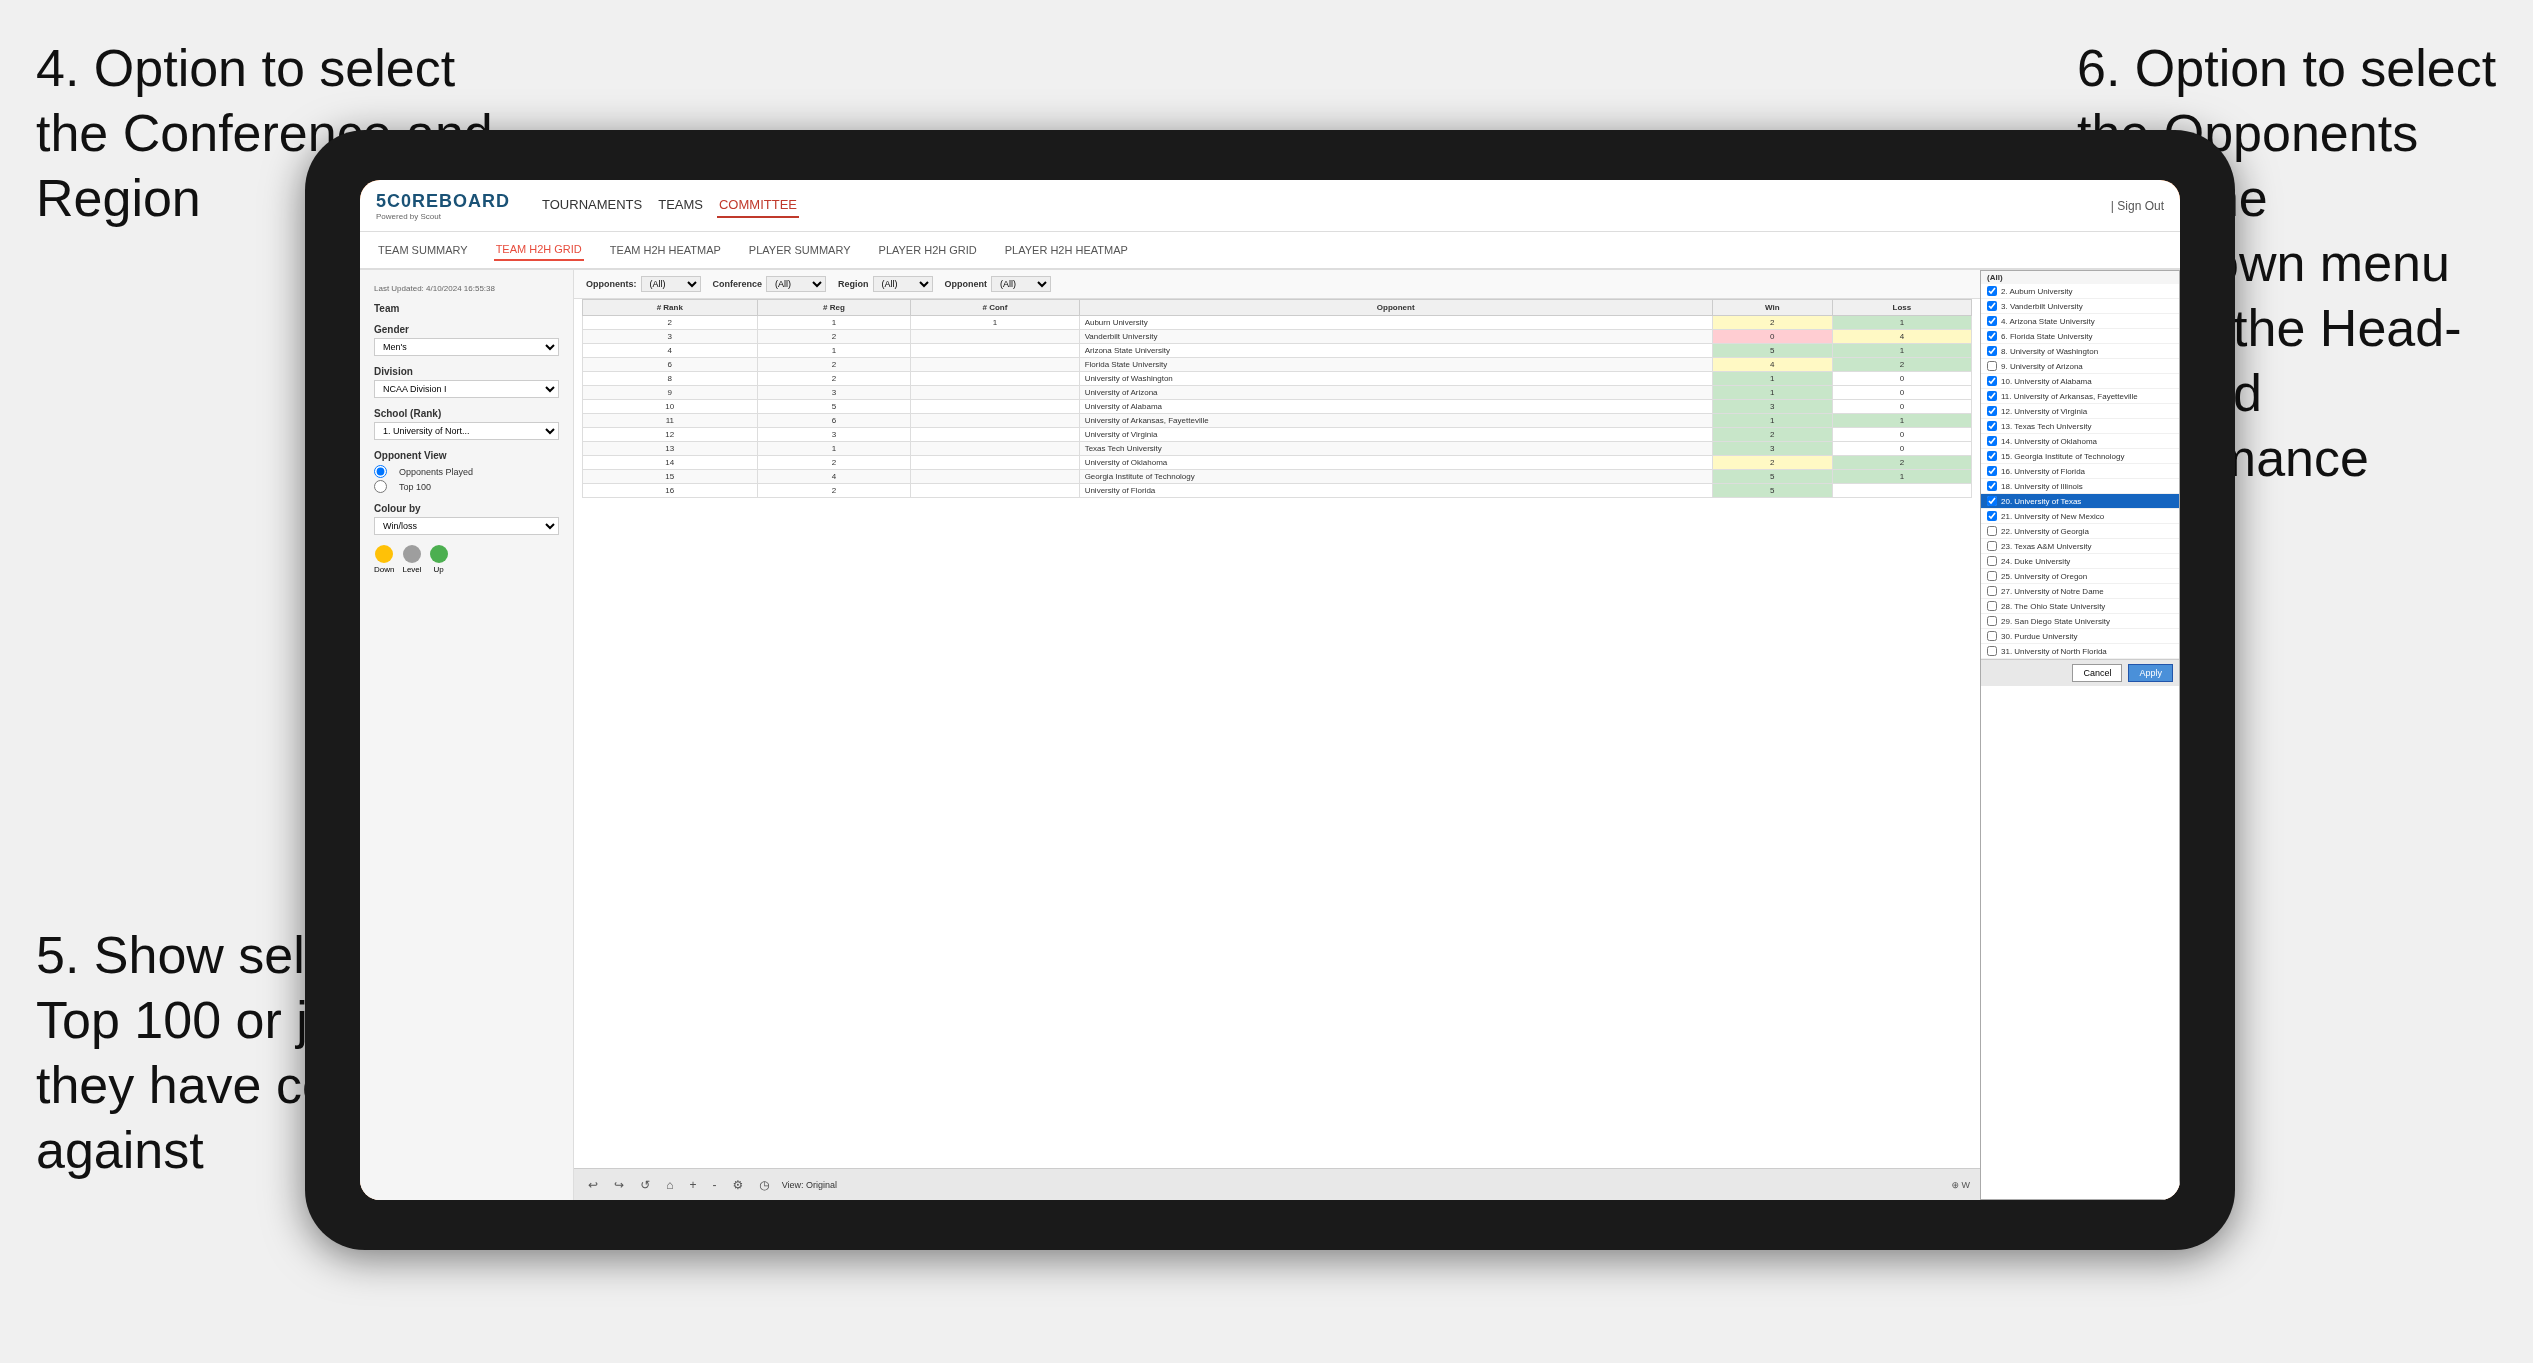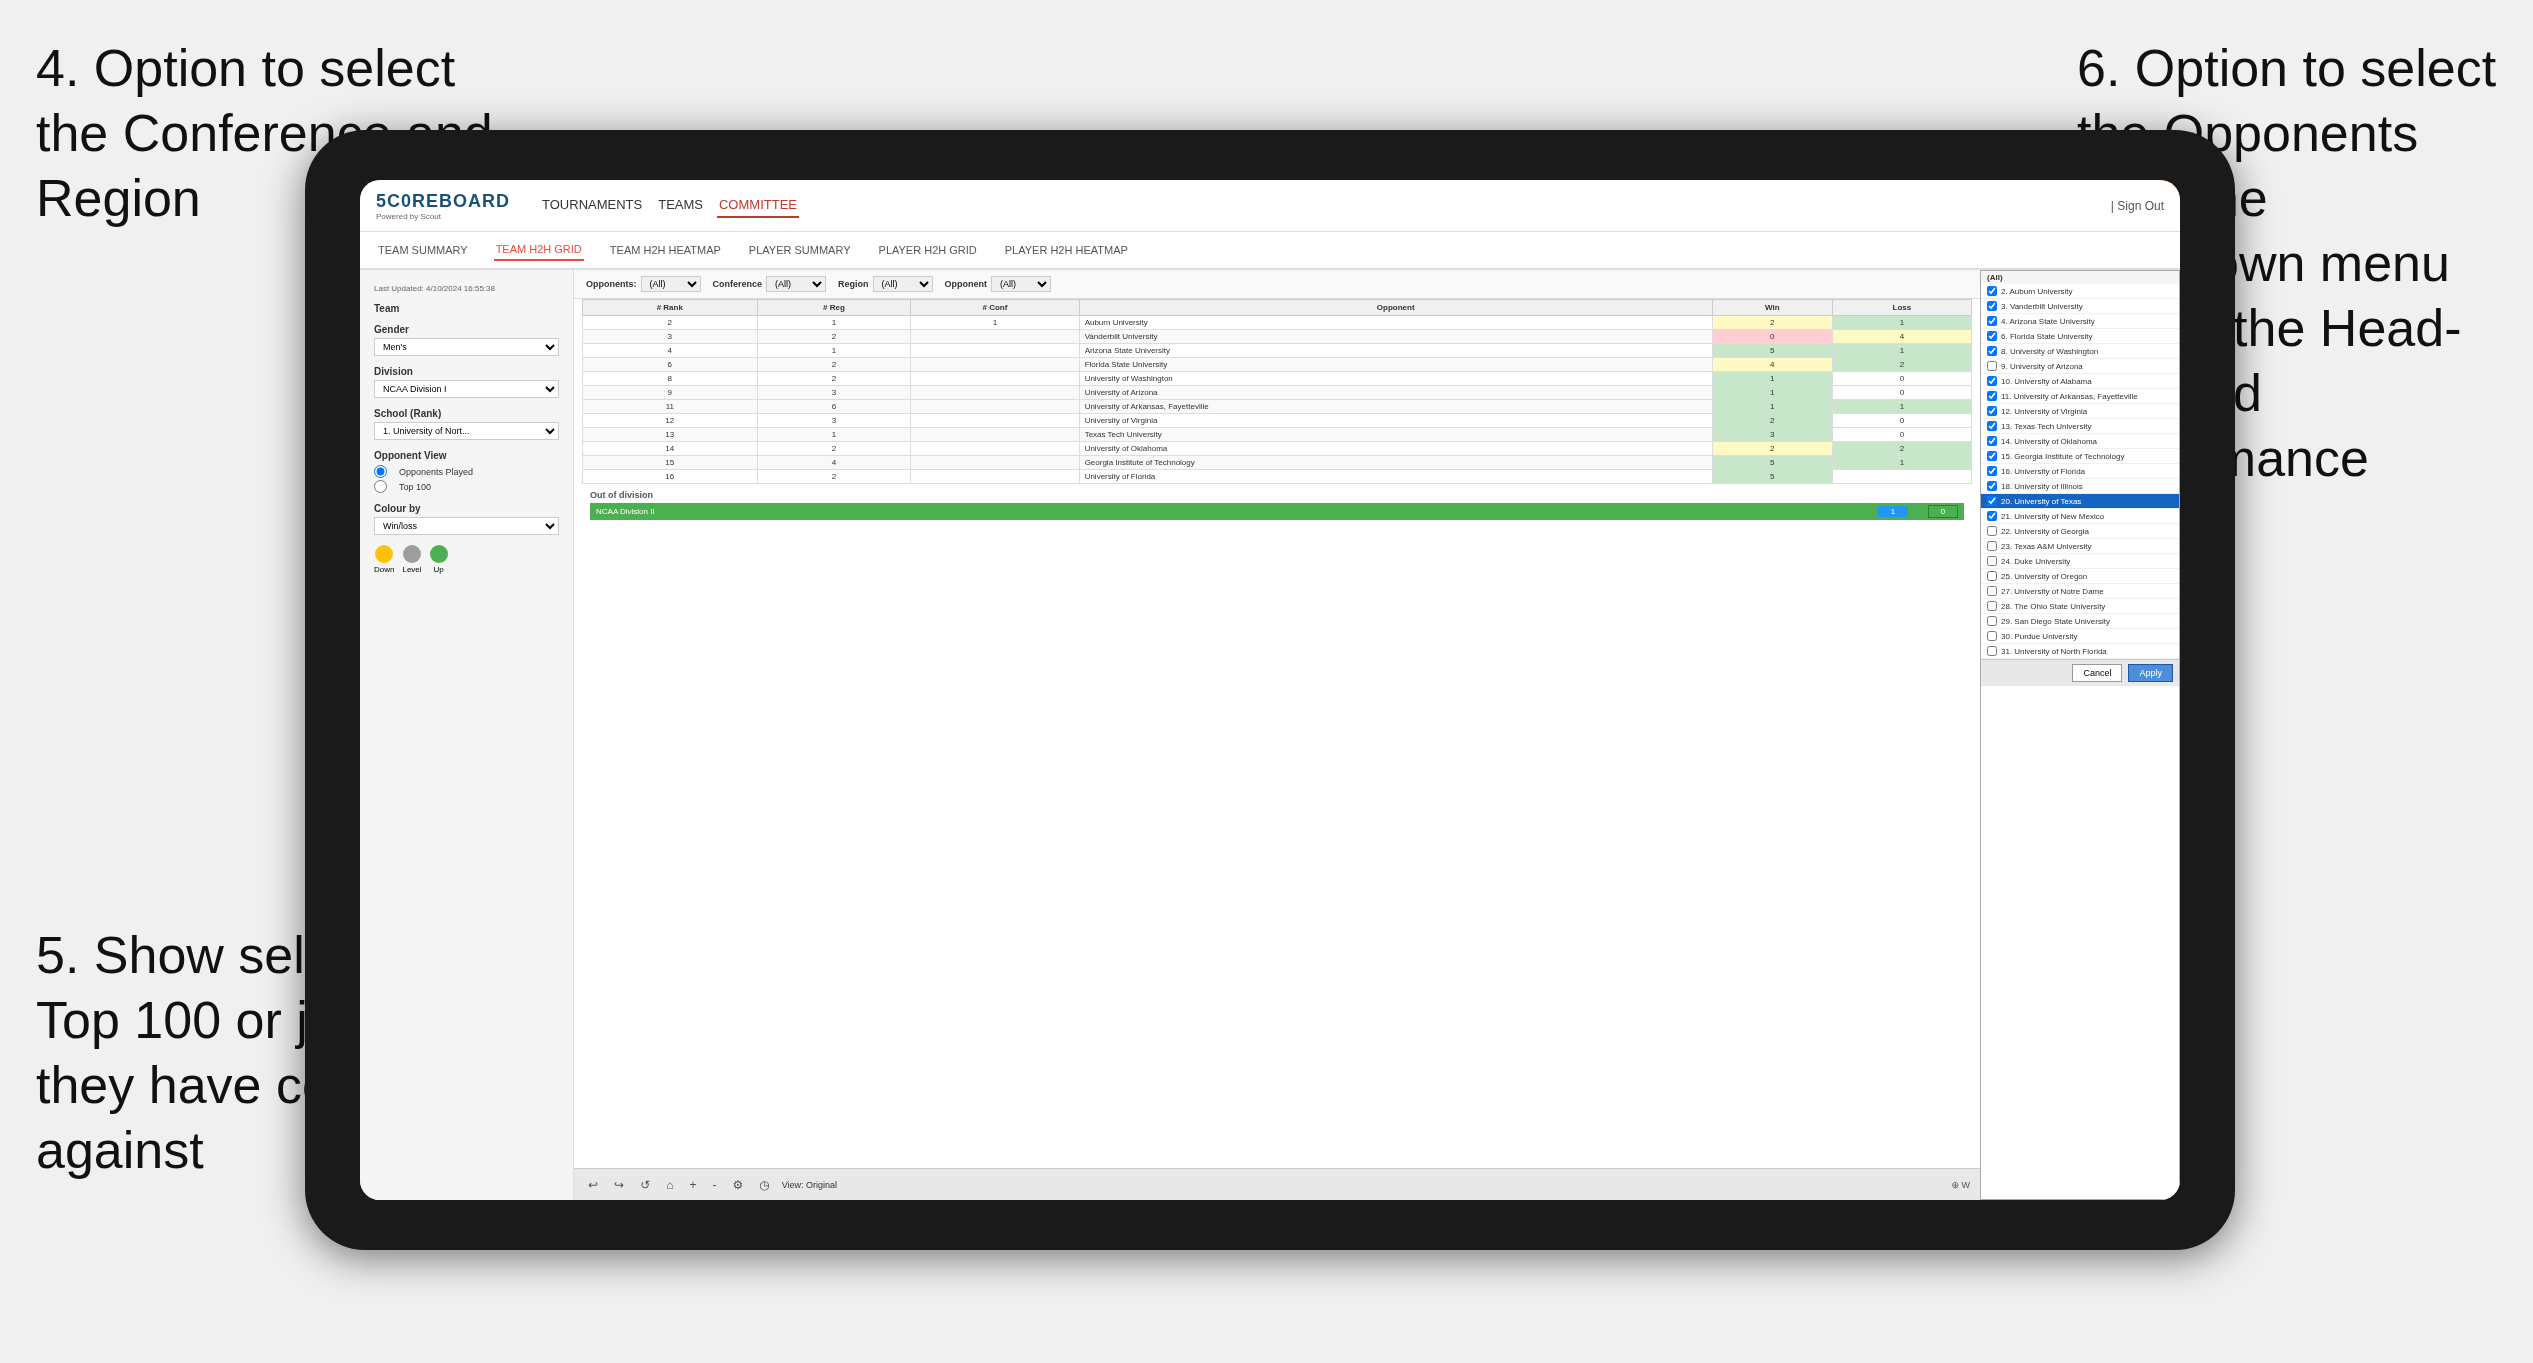--- a/index.html
+++ b/index.html
@@ -628,20 +628,28 @@
       <td class="cell-center" style="background:#fff">0</td>
     </tr>
                 <tr style="background: rgb(249, 249, 249);">
       <td class="cell-center">9</td>
       <td class="cell-center">3</td>
       <td class="cell-center"></td>
       <td class="cell-name">University of Arizona</td>
       <td class="cell-center" style="background:#c8e6c9">1</td>
       <td class="cell-center" style="background:#fff">0</td>
     </tr>
+                <tr style="background: rgb(255, 255, 255);">
+      <td class="cell-center">10</td>
+      <td class="cell-center">5</td>
+      <td class="cell-center"></td>
+      <td class="cell-name">University of Alabama</td>
+      <td class="cell-center" style="background:#c8e6c9">3</td>
+      <td class="cell-center" style="background:#fff">0</td>
+    </tr>
                 <tr style="background: rgb(249, 249, 249);">
       <td class="cell-center">11</td>
       <td class="cell-center">6</td>
       <td class="cell-center"></td>
       <td class="cell-name">University of Arkansas, Fayetteville</td>
       <td class="cell-center" style="background:#c8e6c9">1</td>
       <td class="cell-center" style="background:#c8e6c9">1</td>
     </tr>
                 <tr style="background: rgb(255, 255, 255);">
       <td class="cell-center">12</td>
@@ -679,28 +687,20 @@
       <td class="cell-center">16</td>
       <td class="cell-center">2</td>
       <td class="cell-center"></td>
       <td class="cell-name">University of Florida</td>
       <td class="cell-center" style="background:#c8e6c9">5</td>
       <td class="cell-center" style="background:#fff"></td>
     </tr>
               </tbody>
           </table>
 
-          <div class="out-of-division">
-            <div class="out-div-label">Out of division</div>
-            <div class="ncaa-div2-row">
-              <span class="ncaa-label">NCAA Division II</span>
-              <span class="ncaa-num">1</span>
-              <span class="ncaa-num2">0</span>
-            </div>
-          </div>
         </div>
 
         <div class="bottom-toolbar">
           <span class="toolbar-btn">↩</span>
           <span class="toolbar-btn">↪</span>
           <span class="toolbar-btn">↺</span>
           <span class="toolbar-btn">⌂</span>
           <span class="toolbar-btn">+</span>
           <span class="toolbar-btn">-</span>
           <span class="toolbar-btn">⚙</span>

